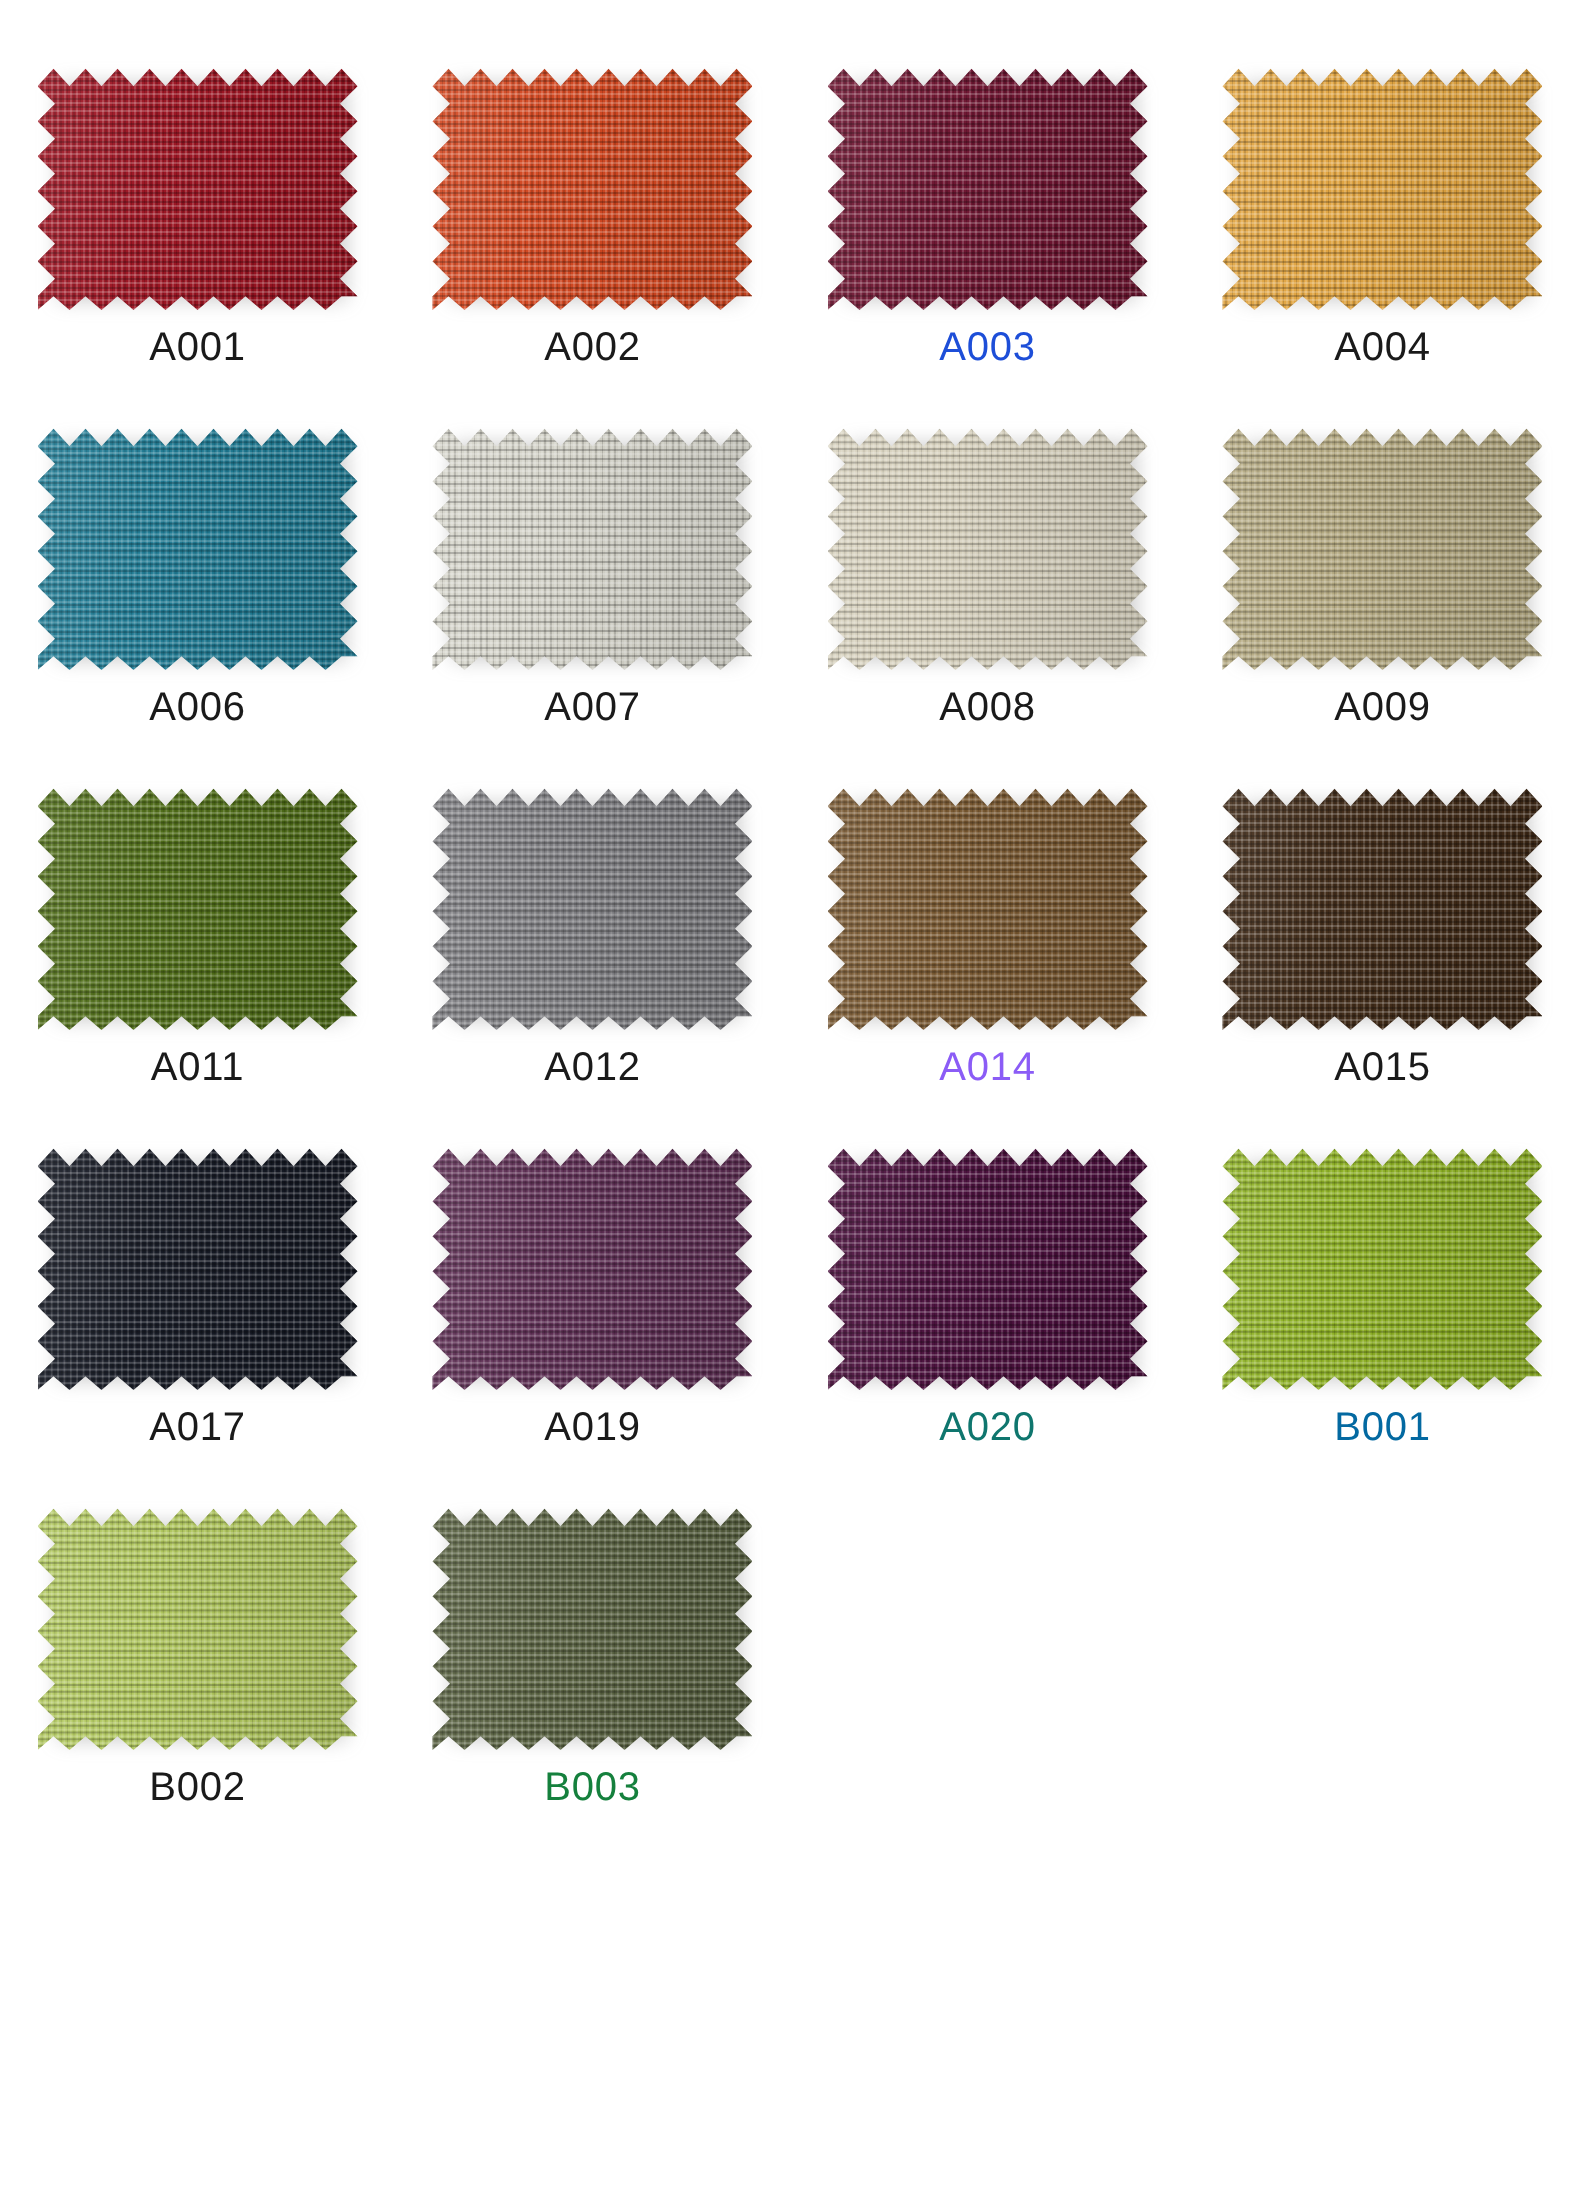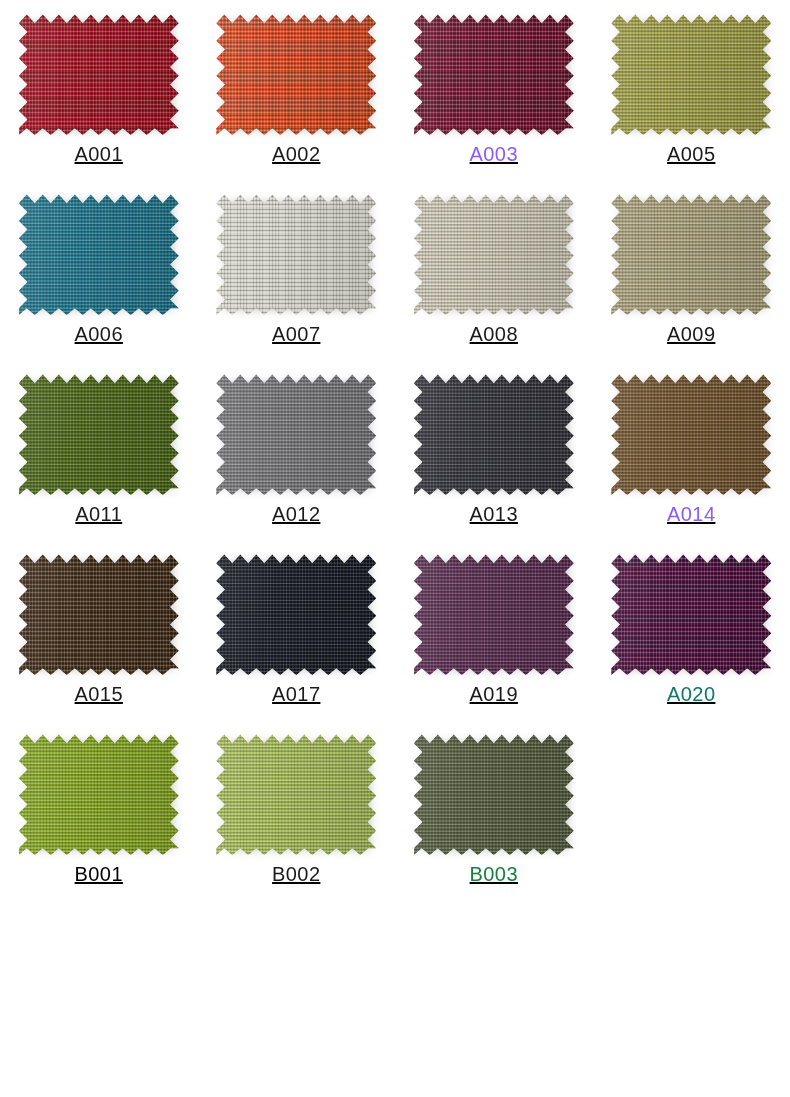--- a/index.html
+++ b/index.html
@@ -16,22 +16,21 @@
   }
 
   #swatch-sheet {
     width: 790px;
     height: 1097px;
     display: grid;
     grid-template-columns: repeat(4, 197.5px);
     grid-template-rows: repeat(6, 180px);
     align-content: start;
     box-sizing: border-box;
-    padding-top: 0;
-    text-decoration: underline;
+    padding-top: 20px;
   }
 
   .swatch-cell {
     position: relative;
     display: flex;
     flex-direction: column;
     align-items: center;
     justify-content: flex-start;
   }
 
@@ -187,32 +186,32 @@
     </div>
     <div class="swatch-cell">
       <div class="chip-wrap">
         <div class="chip-shadow"></div>
         <div class="chip">
           <div class="chip-color" style="background: rgb(110, 20, 48);"></div>
           <div class="chip-weave"></div>
           <div class="chip-sheen"></div>
         </div>
       </div>
-      <div class="swatch-label" style="color: #8b5cf6;">A003</div>
-    </div>
-    <div class="swatch-cell">
-      <div class="chip-wrap">
-        <div class="chip-shadow"></div>
-        <div class="chip">
-          <div class="chip-color" style="background: rgb(168, 166, 72);"></div>
-          <div class="chip-weave" style="background-size: 3.2px 3.4px, 3.2px 3.4px;"></div>
-          <div class="chip-sheen"></div>
-        </div>
-      </div>
-      <div class="swatch-label" style="color: rgb(26, 26, 26);">A005</div>
+      <div class="swatch-label" style="color: #1d4ed8;">A003</div>
+    </div>
+    <div class="swatch-cell">
+      <div class="chip-wrap">
+        <div class="chip-shadow"></div>
+        <div class="chip">
+          <div class="chip-color" style="background: rgb(224, 163, 63);"></div>
+          <div class="chip-weave"></div>
+          <div class="chip-sheen"></div>
+        </div>
+      </div>
+      <div class="swatch-label" style="color: rgb(26, 26, 26);">A004</div>
     </div>
     <div class="swatch-cell">
       <div class="chip-wrap">
         <div class="chip-shadow"></div>
         <div class="chip">
           <div class="chip-color" style="background: rgb(29, 122, 147);"></div>
           <div class="chip-weave" style="background-size: 3.2px 3.4px, 3.2px 3.4px;"></div>
           <div class="chip-sheen"></div>
         </div>
       </div>
@@ -270,31 +269,20 @@
           <div class="chip-weave" style="background-size: 3.2px 3.4px, 3.2px 3.4px;"></div>
           <div class="chip-sheen"></div>
         </div>
       </div>
       <div class="swatch-label" style="color: rgb(26, 26, 26);">A012</div>
     </div>
     <div class="swatch-cell">
       <div class="chip-wrap">
         <div class="chip-shadow"></div>
         <div class="chip">
-          <div class="chip-color" style="background: rgb(50, 50, 58);"></div>
-          <div class="chip-weave" style="background-size: 3.2px 3.4px, 3.2px 3.4px;"></div>
-          <div class="chip-sheen"></div>
-        </div>
-      </div>
-      <div class="swatch-label" style="color: rgb(26, 26, 26);">A013</div>
-    </div>
-    <div class="swatch-cell">
-      <div class="chip-wrap">
-        <div class="chip-shadow"></div>
-        <div class="chip">
           <div class="chip-color" style="background: rgb(119, 86, 46);"></div>
           <div class="chip-weave" style="background-size: 3.2px 3.4px, 3.2px 3.4px;"></div>
           <div class="chip-sheen"></div>
         </div>
       </div>
       <div class="swatch-label" style="color: #8b5cf6;">A014</div>
     </div>
     <div class="swatch-cell">
       <div class="chip-wrap">
         <div class="chip-shadow"></div>
@@ -341,21 +329,21 @@
     </div>
     <div class="swatch-cell">
       <div class="chip-wrap">
         <div class="chip-shadow"></div>
         <div class="chip">
           <div class="chip-color" style="background: rgb(140, 176, 33);"></div>
           <div class="chip-weave" style="background-size: 3.2px 3.4px, 3.2px 3.4px;"></div>
           <div class="chip-sheen"></div>
         </div>
       </div>
-      <div class="swatch-label" style="color: #000000;">B001</div>
+      <div class="swatch-label" style="color: #0369a1;">B001</div>
     </div>
     <div class="swatch-cell">
       <div class="chip-wrap">
         <div class="chip-shadow"></div>
         <div class="chip">
           <div class="chip-color" style="background: rgb(175, 198, 91);"></div>
           <div class="chip-weave" style="background-size: 3.2px 3.4px, 3.2px 3.4px;"></div>
           <div class="chip-sheen"></div>
         </div>
       </div>

